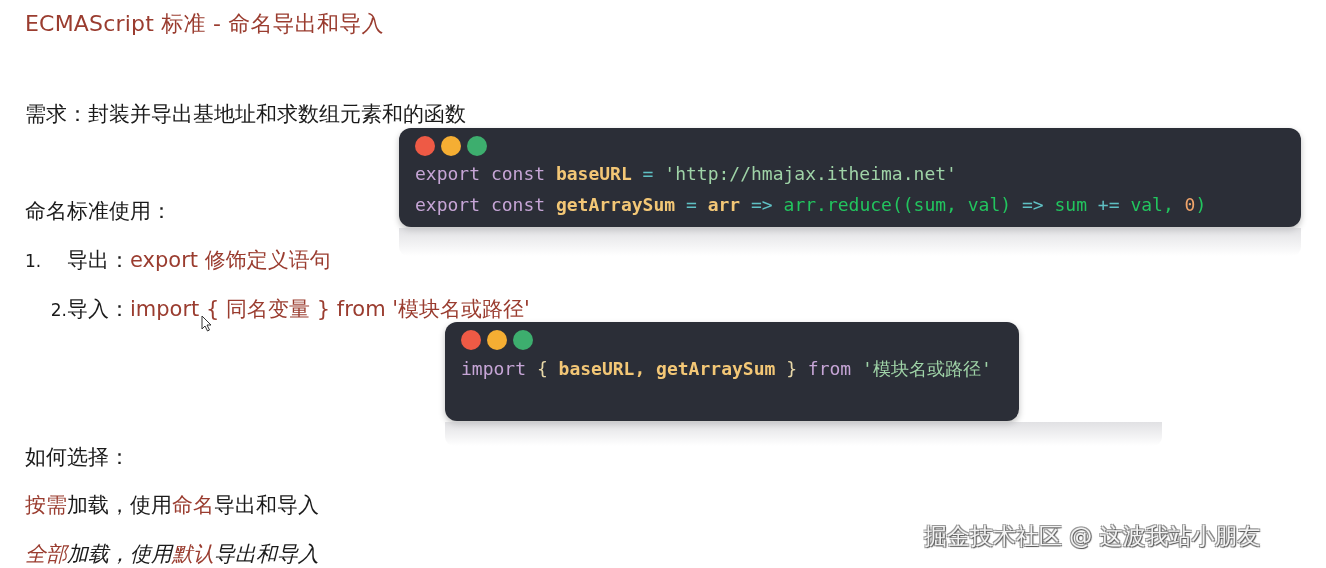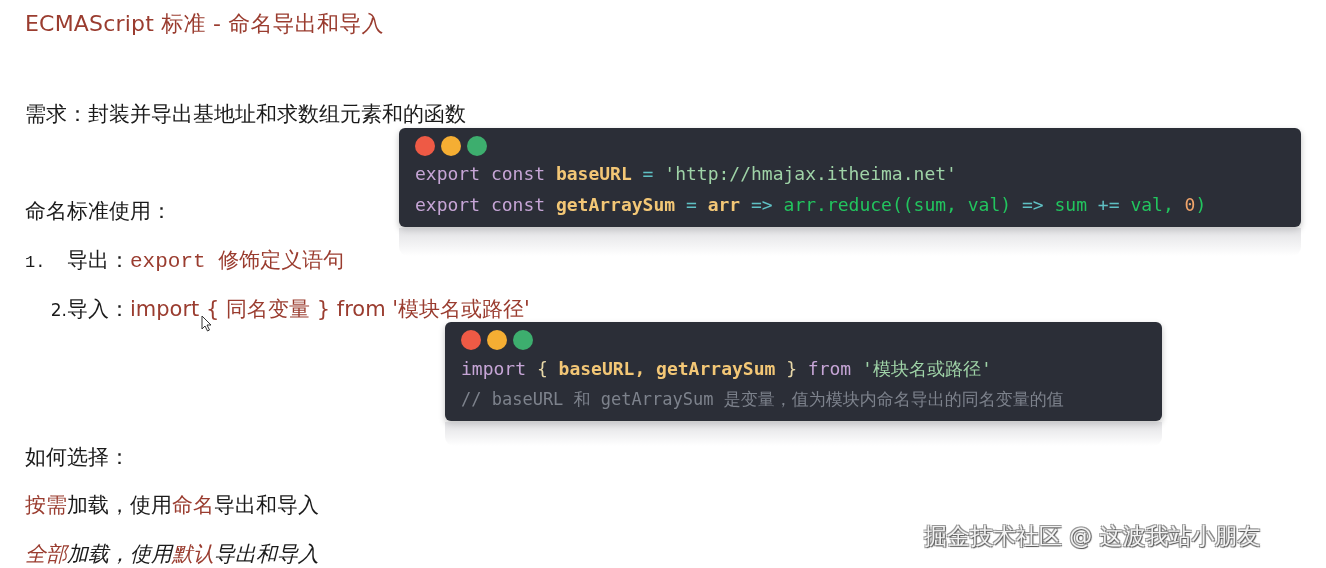--- a/index.html
+++ b/index.html
@@ -9,44 +9,44 @@
       font-family: "DejaVu Sans", "Liberation Sans", sans-serif;
       color: #1a1a1a;
     }
     .title {
       position: absolute; left: 25px; top: 9px;
       font-size: 22px; color: #9a3c2f; letter-spacing: 0.2px;
     }
     .line { position: absolute; left: 25px; font-size: 21px; color: #1a1a1a; white-space: nowrap; margin-top: 17px; }
     .req { top: 83px; }
     .usage { top: 180px; }
-    .item1 { top: 229px; font-family: Liberation Mono, monospace; }
+    .item1 { top: 229px; }
     .item2 { top: 278px; text-align: right; }
     .choose { top: 426px; }
     .opt1 { top: 474px; }
     .opt2 { top: 523px; font-style: italic; }
     .num { display: inline-block; width: 42px; font-size: 17px; }
     .accent { color: #9a3c2f; }
 
     .code-card {
       position: absolute;
       background: #2b2e37;
-      border-radius: 6px;
+      border-radius: 12px;
       box-shadow: 0 3px 6px rgba(0,0,0,0.25);
       font-family: "DejaVu Sans Mono", "Liberation Mono", monospace;
       font-size: 18px;
     }
     .reflect {
       position: absolute;
       background: linear-gradient(to bottom, rgba(200,200,205,0.55), rgba(255,255,255,0));
       border-radius: 0 0 9px 9px;
     }
     .card1 { left: 399px; top: 128px; width: 902px; height: 99px; }
     .refl1 { left: 399px; top: 228px; width: 902px; height: 28px; }
-    .card2 { left: 445px; top: 322px; width: 717px; height: 99px; }
+    .card2 { left: 445px; top: 322px; width: 574px; height: 99px; }
     .refl2 { left: 445px; top: 422px; width: 717px; height: 24px; }
 
     .dots { position: absolute; left: 16px; top: 8px; display: flex; gap: 6px; }
     .dot { width: 20px; height: 20px; border-radius: 50%; display: inline-block; }
     .code-line { position: absolute; left: 16px; white-space: pre; }
     .card1 .l1 { top: 35px; }
     .card1 .l2 { top: 66px; }
     .card2 .l1 { top: 35px; }
     .card2 .l2 { top: 66px; font-size: 17px; }
 
@@ -106,21 +106,20 @@
 </div>
 <div class="reflect refl1"></div>
 
 <div class="code-card card2">
   <div class="dots">
     <span class="dot" style="background:#ee5a45"></span>
     <span class="dot" style="background:#f5ae33"></span>
     <span class="dot" style="background:#3dae6e"></span>
   </div>
   <div class="code-line l1"><span class="kw">import</span> <span class="punc">{</span> <span class="ident">baseURL,</span> <span class="ident">getArraySum</span> <span class="punc">}</span> <span class="kw">from</span> <span class="str">'模块名或路径'</span></div>
-  <div class="code-line l2 cmt">// baseURL 和 getArraySum 是变量，值为模块内命名导出的同名变量的值</div>
 </div>
 <div class="reflect refl2"></div>
 
 <svg class="cursor" viewBox="0 0 12 18">
   <path d="M1 1 L1 14 L4 11 L6.5 16 L8.5 15 L6 10 L10 10 Z" fill="#fff" stroke="#333" stroke-width="1"></path>
 </svg>
 
 <div class="watermark">掘金技术社区 @ 这波我站小朋友</div>
 
 </body></html>

